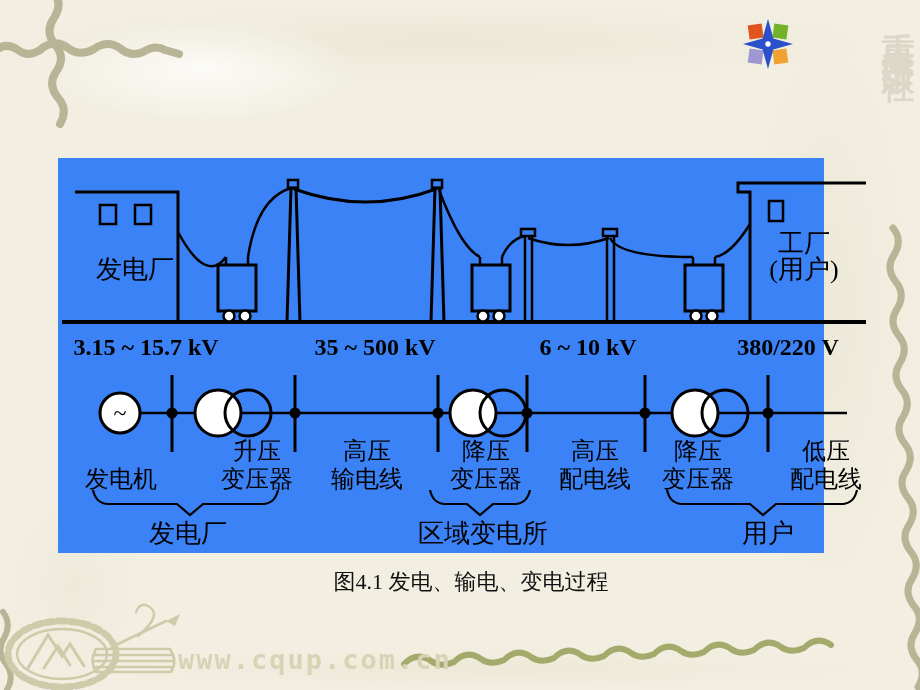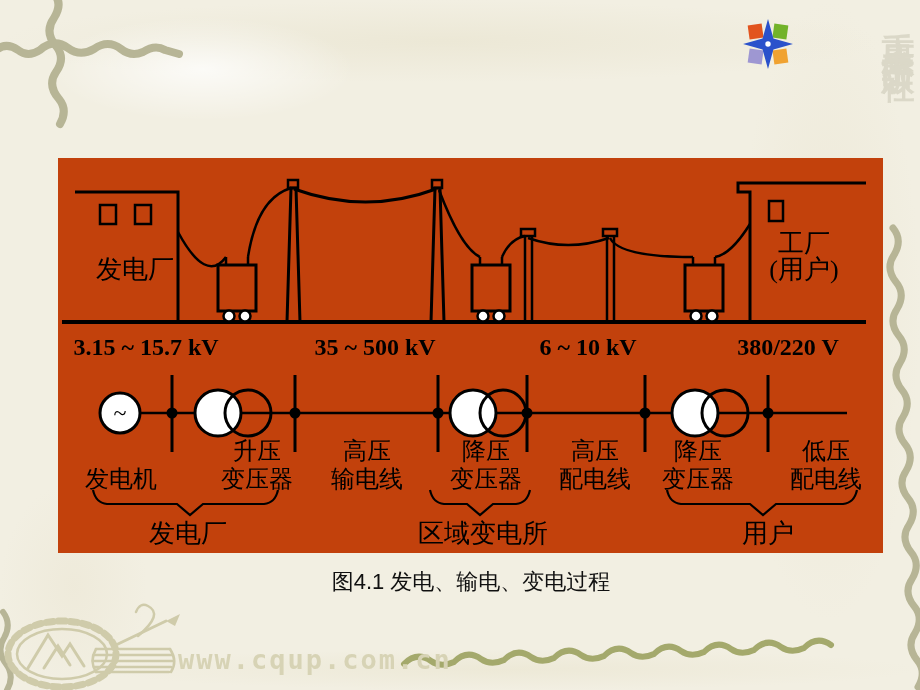--- a/index.html
+++ b/index.html
@@ -9,28 +9,28 @@
     background-color:#f2efe2;
     background-image:
       radial-gradient(closest-side at 22% 10%, rgba(255,255,255,.75), rgba(255,255,255,0) 75%),
       radial-gradient(closest-side at 48% 6%, rgba(231,226,204,.55), rgba(231,226,204,0)),
       radial-gradient(closest-side at 90% 45%, rgba(234,229,209,.6), rgba(234,229,209,0)),
       radial-gradient(closest-side at 55% 97%, rgba(233,228,206,.55), rgba(233,228,206,0)),
       radial-gradient(closest-side at 8% 85%, rgba(236,231,213,.6), rgba(236,231,213,0));
   }
   .deco{position:absolute;left:0;top:0;z-index:1;pointer-events:none;}
   .panel{
-    position:absolute;left:58px;top:158px;width:825px;height:395px;
-    background:#c2410c;z-index:2;
+    position:absolute;left:58px;top:158px;width:766px;height:395px;
+    background:#3b82f6;z-index:2;
   }
   .panel svg{display:block;}
   .caption{
     position:absolute;left:58px;top:567px;width:826px;z-index:2;
     text-align:center;font-size:22px;color:#101010;
-    font-family:Liberation Sans, sans-serif;
+    font-family:Liberation Serif, serif;
   }
   .brand{position:absolute;left:742px;top:18px;z-index:3;display:flex;align-items:flex-start;}
   .brand .txt{margin-left:7px;}
   .brand .name{font-size:25px;font-weight:bold;letter-spacing:5px;color:#151515;
     font-family:"Liberation Serif","DejaVu Serif",serif;line-height:1.1;}
   .brand .domain{font-size:14px;font-weight:bold;color:#151515;letter-spacing:.5px;
     font-family:"Liberation Sans","DejaVu Sans",sans-serif;margin-top:3px;}
   .publisher{
     position:absolute;left:882px;top:6px;height:280px;z-index:1;
     writing-mode:vertical-rl;text-orientation:upright;

